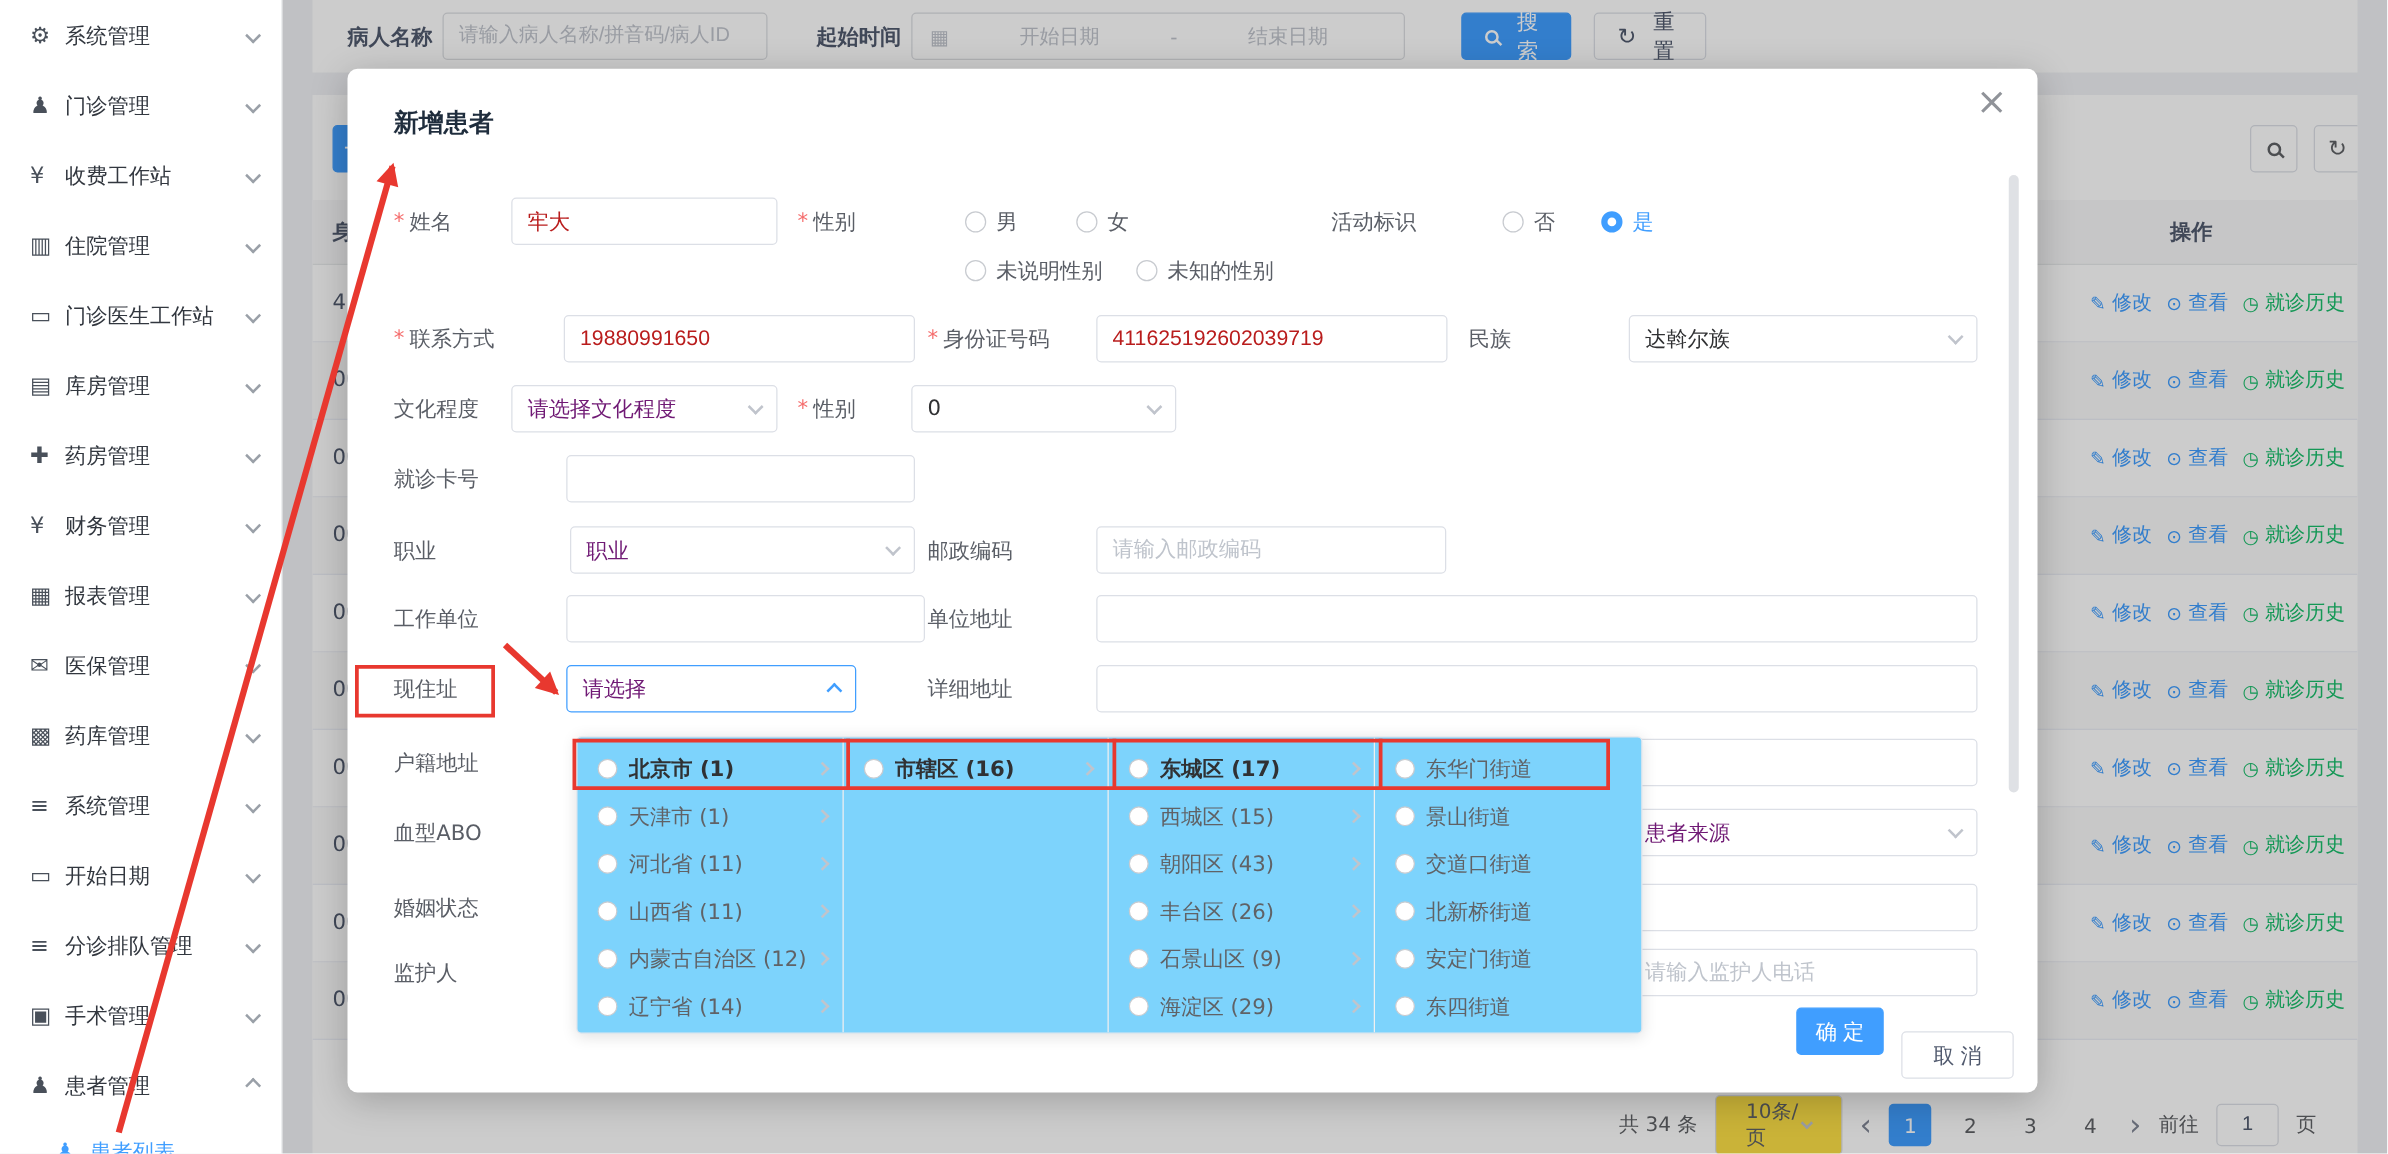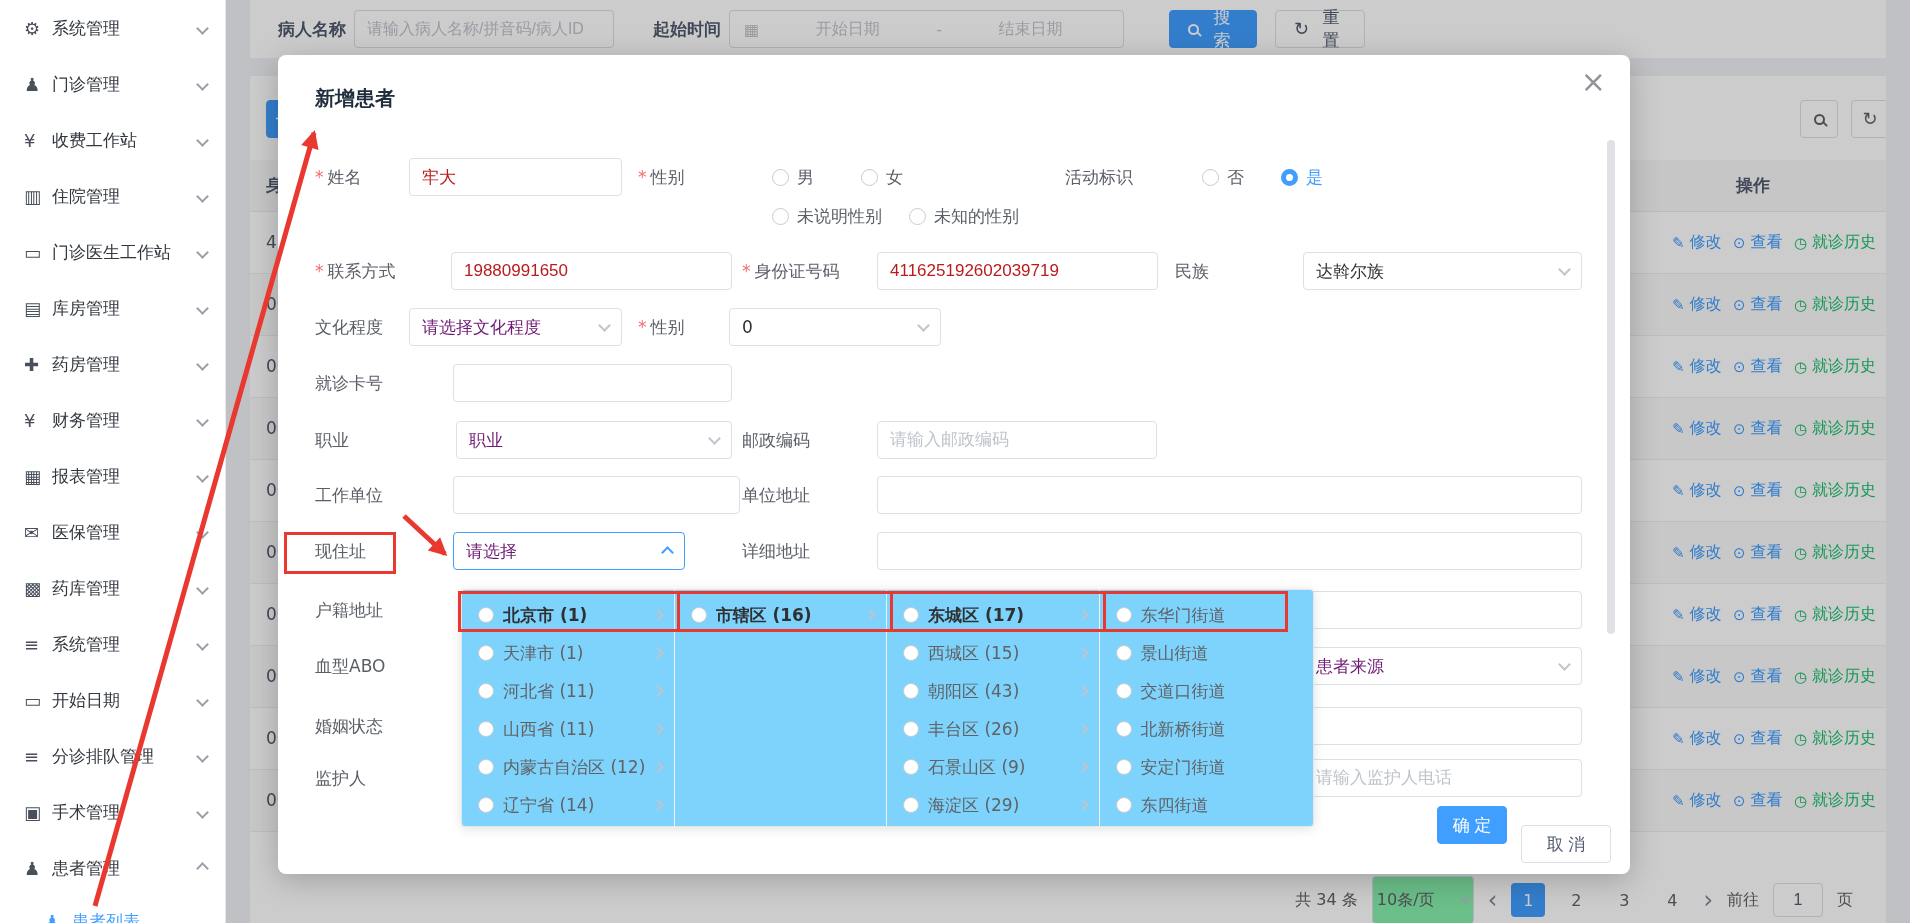--- a/index.html
+++ b/index.html
@@ -45,21 +45,21 @@
   .trow{position:relative;height:62px;border-bottom:1px solid #ebeef5;font-size:17px;color:#515a6e}
   .trow:nth-of-type(even){background:#fafafa}
   .td-id{position:absolute;left:16px;top:20px}
   .op{position:absolute;top:20px;display:flex;align-items:center;gap:5px;font-size:16px;cursor:pointer;text-decoration:none;white-space:nowrap}
   .op.blue{color:var(--primary)}
   .op.green{color:var(--green)}
   .oi{font-style:normal;font-size:15px}
   .op-edit{left:1422px}.op-view{left:1483px}.op-history{left:1544px}
 
   .pagination{position:absolute;top:806px;right:33px;height:36px;display:flex;align-items:center;gap:14px;font-size:16px;color:#606266}
-  .pg-size{width:102px;height:48px;border:1px solid #dcdfe6;border-radius:4px;display:flex;align-items:center;justify-content:space-between;padding:0 4px;cursor:pointer;background:#86efac}
+  .pg-size{width:102px;height:48px;border:1px solid #dcdfe6;border-radius:4px;display:flex;align-items:center;justify-content:space-between;padding:0 24px;cursor:pointer;background:#fde047}
   .pg-arrow{font-size:24px;color:#808695;cursor:pointer;line-height:1}
   .pg-num{min-width:34px;height:34px;display:flex;align-items:center;justify-content:center;border-radius:4px;cursor:pointer}
   .pg-num.active{background:var(--primary);color:#fff}
   .pg-input{width:50px;height:34px;border:1px solid #dcdfe6;border-radius:4px;text-align:center;font-size:16px;color:#515a6e}
 
   
   .overlay{position:absolute;left:226px;top:0;right:0;bottom:0;background:rgba(0,0,0,0.2);z-index:8}
   .modal{position:absolute;left:278px;top:55px;width:1352px;height:819px;background:#fff;border-radius:8px;box-shadow:0 6px 30px rgba(0,0,0,0.22);z-index:10}
   .m-title{position:absolute;left:37px;top:30px;font-size:20px;font-weight:bold;color:#1f2d3d}
   .m-close{position:absolute;right:24px;top:12px;font-size:30px;color:#909399;cursor:pointer;line-height:1}

